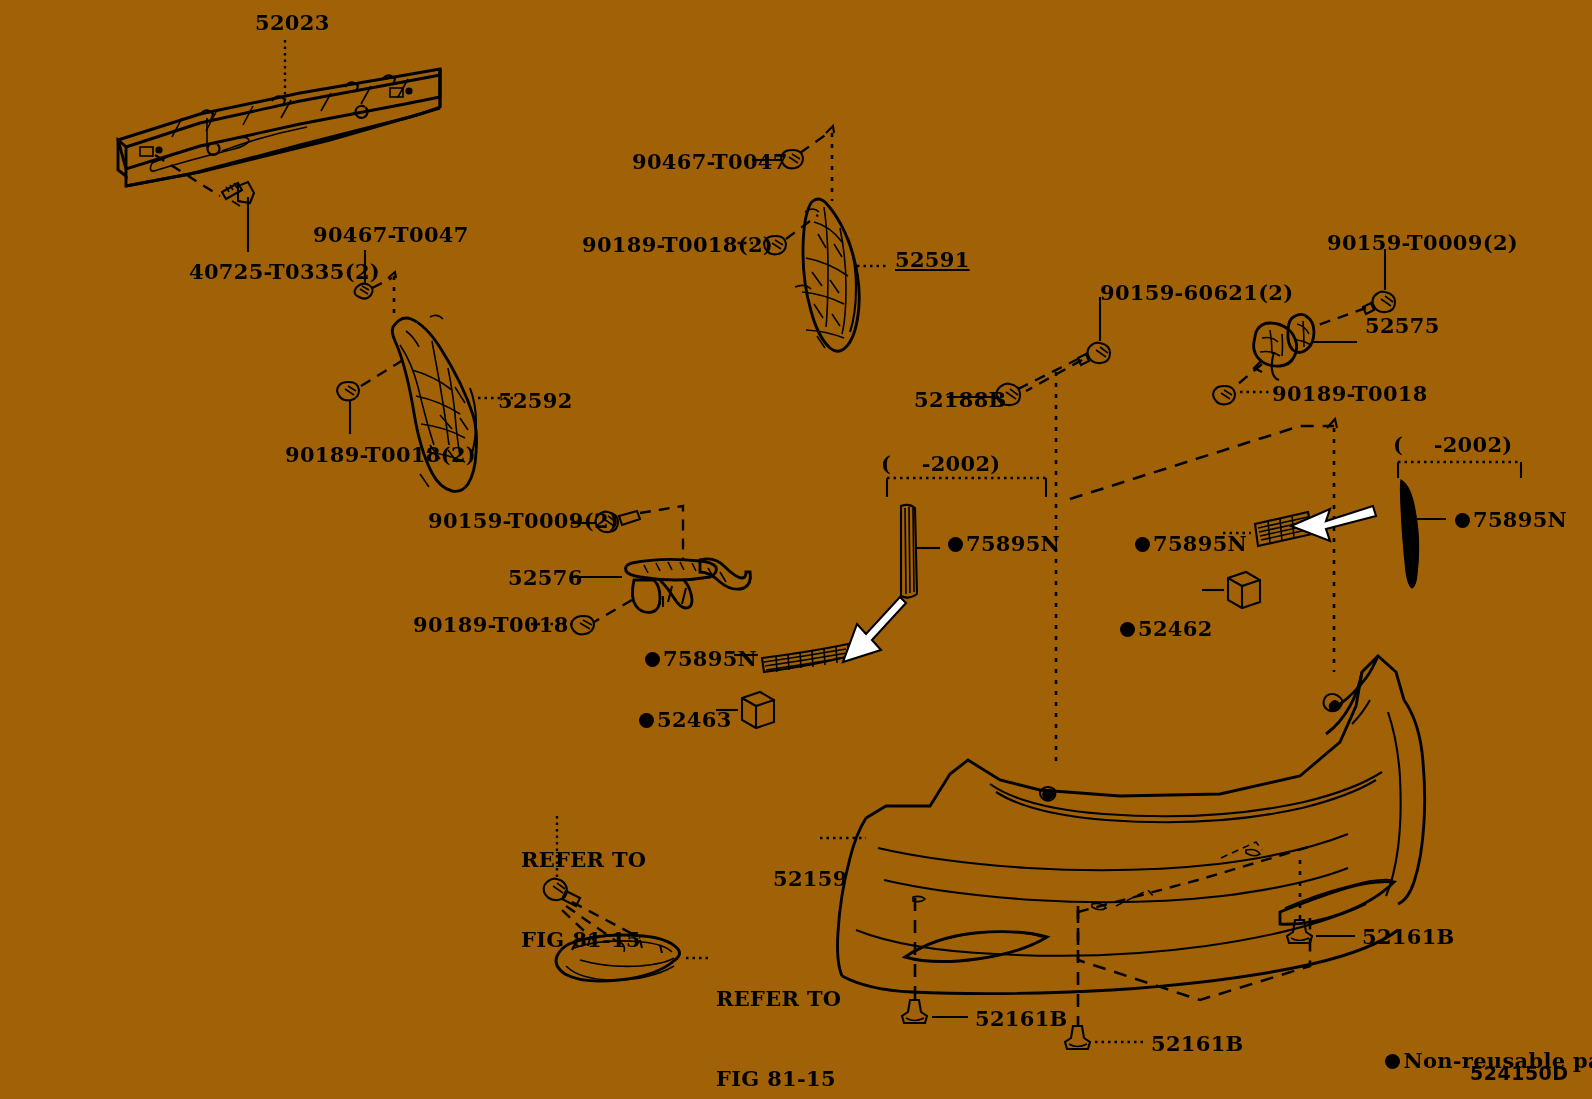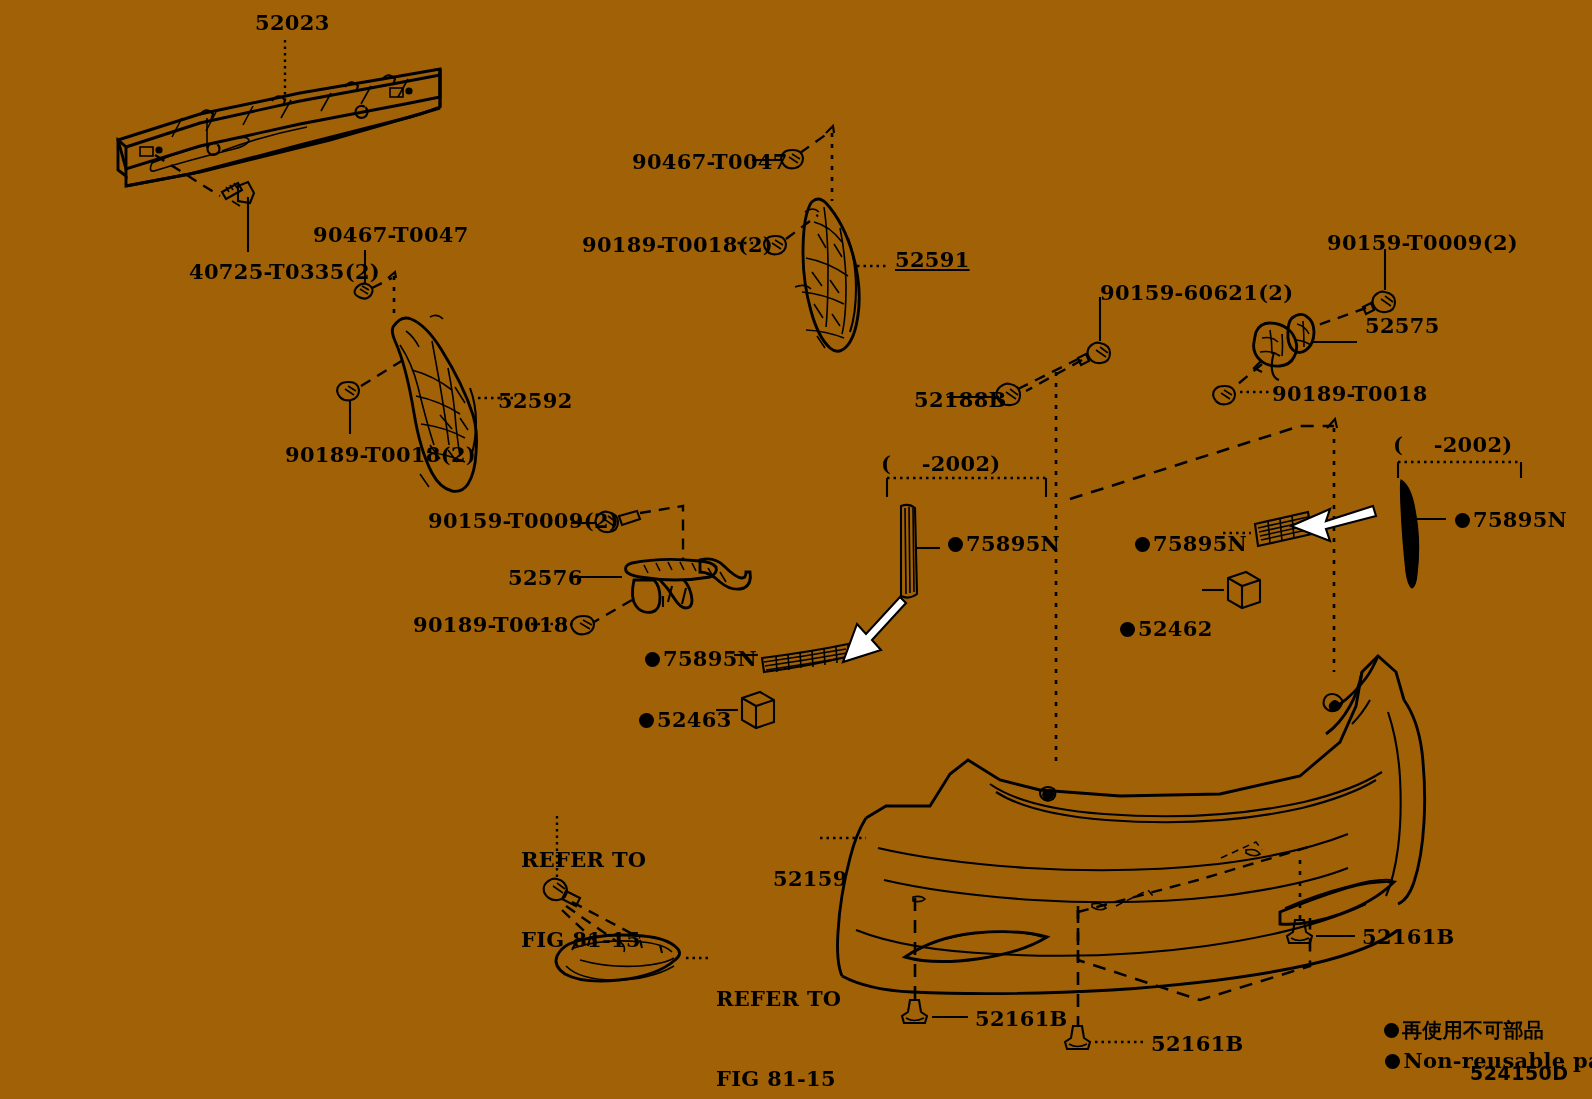--- a/index.html
+++ b/index.html
@@ -404,22 +404,19 @@
     <div>REFER TO</div>
     <div>FIG 81-15</div>
   </div>
   <div class="lbl" style="left:716px; top:932px;">
     <div>REFER TO</div>
     <div>FIG 81-15</div>
     
     
   </div>
 
-  <div class="lbl jp" style="left:1355px; top:992px;">
-    <span class="dot"></span><span>再使用不可部品</span>
-  </div>
   <div class="lbl" style="left:1355px; top:1021px;">
     <span class="dot"></span><span>Non-reusable part</span>
   </div>
 
   <div class="figno" style="left:1470px; top:1062px;">524150D</div>
 
 </div>
 
 </body></html>

